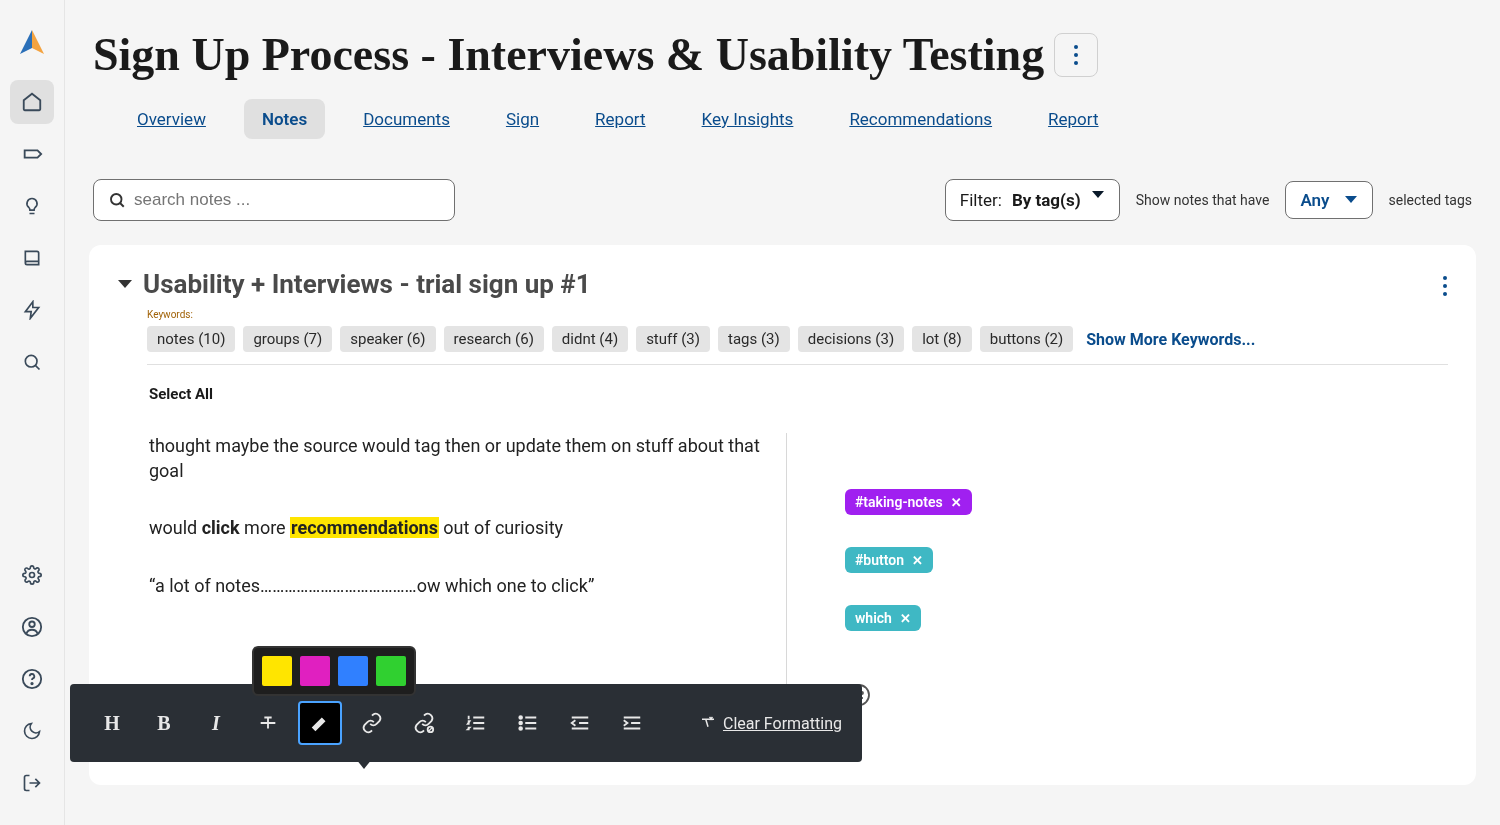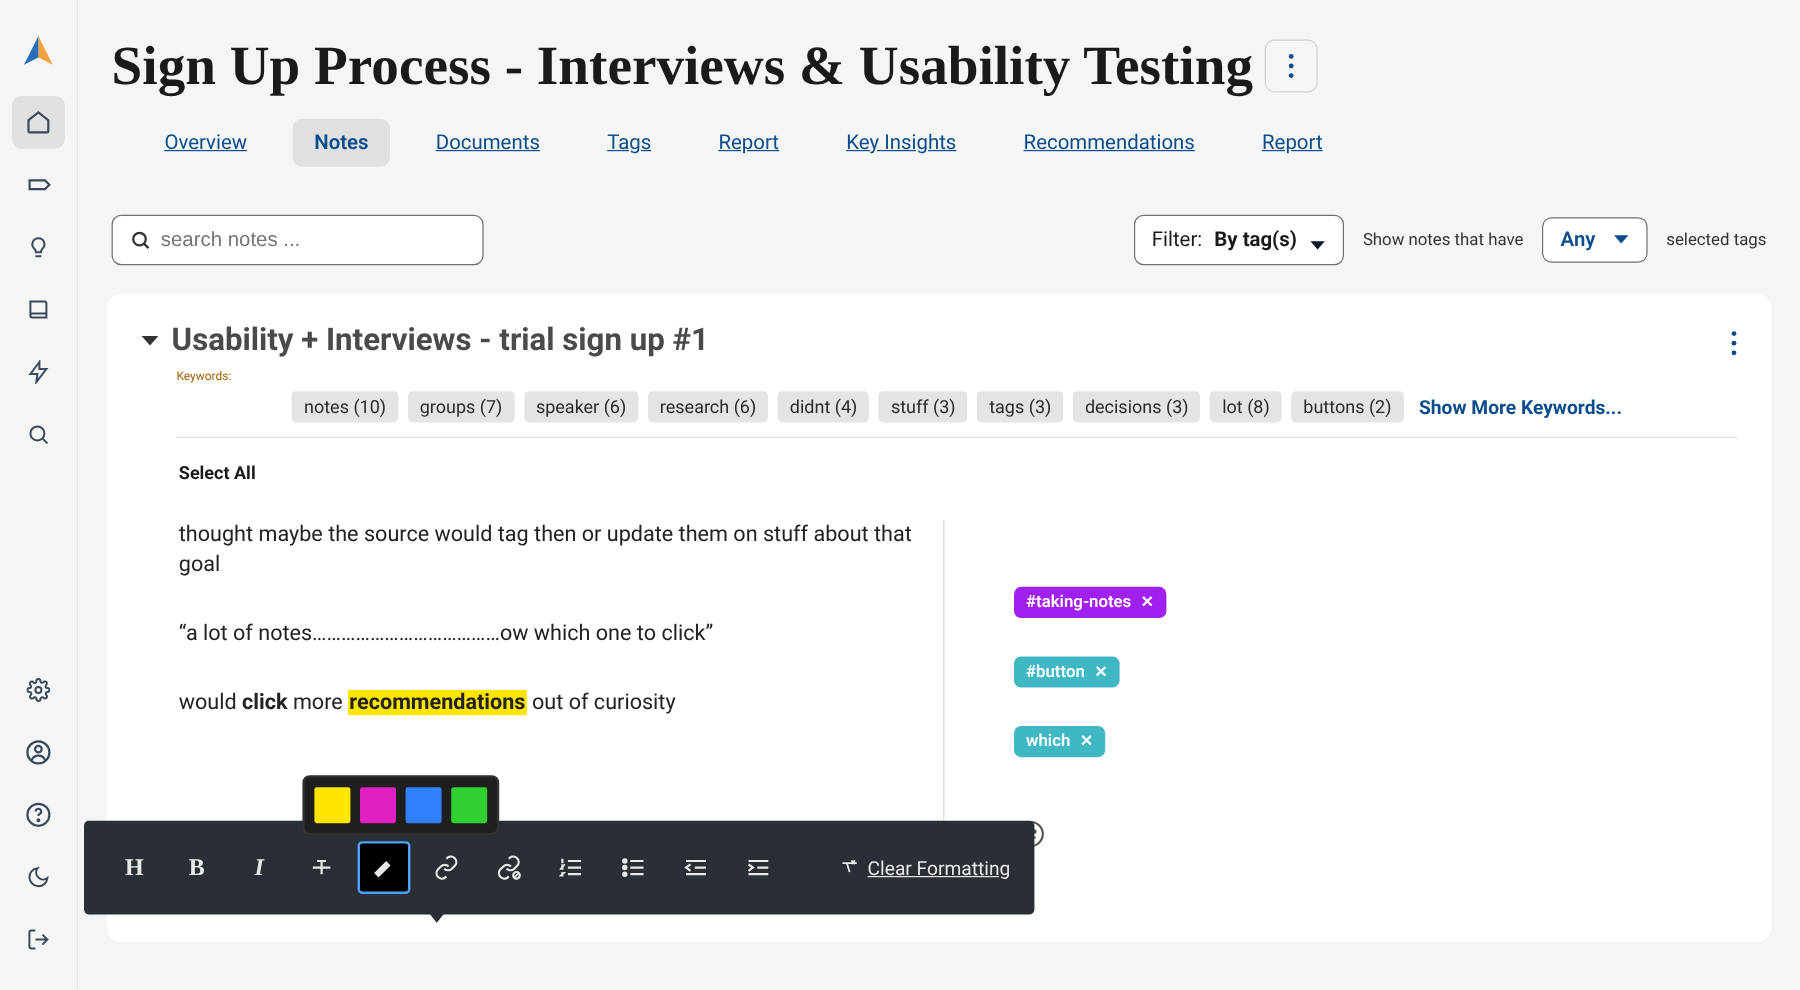--- a/index.html
+++ b/index.html
@@ -11,33 +11,33 @@
 .sidebar .icon-btn { width: 44px; height: 44px; display: flex; align-items: center; justify-content: center; border-radius: 8px; color: #3a4a5a; cursor: pointer; }
 .sidebar .icon-btn.active { background: #e0e0e0; }
 .main { margin-left: 65px; padding: 28px 28px 0 28px; height: 825px; overflow: hidden; }
 .title-row { display: flex; align-items: center; gap: 10px; margin-bottom: 18px; }
 .page-title { font-family: Georgia, "Times New Roman", serif; font-weight: 700; font-size: 46px; color: #1a1a1a; }
 .title-menu { width: 44px; height: 44px; border: 1px solid #d0d0d0; border-radius: 8px; display: flex; align-items: center; justify-content: center; cursor: pointer; color: #0a4c8c; }
 .tabs { display: flex; gap: 20px; align-items: center; margin-bottom: 40px; padding-left: 26px; }
 .tab { padding: 10px 18px; font-size: 17px; color: #0a4c8c; text-decoration: underline; cursor: pointer; border-radius: 8px; }
 .tab.active { background: #e0e0e0; font-weight: 600; text-decoration: none; }
 .filter-row { display: flex; align-items: center; gap: 16px; margin-bottom: 24px; }
-.search-box { display: flex; align-items: center; border: 1.5px solid #707070; border-radius: 8px; padding: 10px 14px; width: 310px; background: #fff; }
+.search-box { display: flex; align-items: center; border: 1.5px solid #707070; border-radius: 8px; padding: 10px 14px; width: 362px; background: #fff; }
 .search-box svg { margin-right: 8px; }
 .search-box input { border: none; outline: none; font-size: 17px; flex: 1; background: transparent; }
-.filter-dropdown { border: 1.5px solid #707070; border-radius: 8px; padding: 10px 14px; background: #fff; display: flex; align-items: flex-end; gap: 10px; cursor: pointer; font-size: 17px; }
+.filter-dropdown { border: 1.5px solid #707070; border-radius: 8px; padding: 10px 14px; background: #fff; display: flex; align-items: flex-start; gap: 10px; cursor: pointer; font-size: 17px; }
 .filter-dropdown .strong { font-weight: 700; }
 .filter-trail { font-size: 14px; color: #333; }
 .any-dropdown { border: 1.5px solid #707070; border-radius: 8px; padding: 8px 14px; background: #fff; display: flex; align-items: center; gap: 14px; cursor: pointer; font-size: 17px; color: #0a4c8c; font-weight: 600; }
 .spacer { flex: 1; }
 .card { background: #fff; border-radius: 12px; padding: 24px 28px; margin: 0 -4px; height: 540px; position: relative; }
 .card-header { display: flex; align-items: center; gap: 10px; }
 .card-title { font-size: 26px; font-weight: 700; color: #4a4a4a; }
 .keywords-label { font-size: 10px; color: #a16207; margin: 10px 0 6px 30px; }
-.keywords-row { display: flex; flex-wrap: wrap; gap: 8px; align-items: center; margin-left: 30px; padding-bottom: 12px; border-bottom: 1px solid #e0e0e0; justify-content: center; }
+.keywords-row { display: flex; flex-wrap: wrap; gap: 8px; align-items: center; margin-left: 30px; padding-bottom: 12px; border-bottom: 1px solid #e0e0e0; }
 .keyword-chip { background: #e4e4e4; color: #2a2a2a; font-size: 15px; padding: 4px 10px; border-radius: 4px; cursor: pointer; }
 .show-more { color: #0a4c8c; font-weight: 700; font-size: 16px; cursor: pointer; margin-left: 5px; }
 .select-all { font-weight: 700; font-size: 15px; margin: 20px 0 30px 32px; cursor: pointer; }
 .content-row { display: flex; }
 .notes-col { width: 670px; border-right: 1px solid #d8d8d8; padding-right: 16px; padding-left: 32px; }
 .note-line { font-size: 18px; color: #222; margin-bottom: 32px; line-height: 1.4; position: relative; }
 .note-line .b { font-weight: 700; }
 .hl-yellow { background: #ffe500; padding: 0 1px; }
 .hl-blue { background: #a9cfff; padding: 0 1px; }
 .checkbox-line { display: flex; align-items: center; gap: 12px; margin-bottom: 30px; }
@@ -150,21 +150,21 @@
           <circle cx="3" cy="11" r="2" fill="#0a4c8c"></circle>
           <circle cx="3" cy="19" r="2" fill="#0a4c8c"></circle>
         </svg>
     </div>
   </div>
 
   <div class="tabs">
     <div class="tab">Overview</div>
     <div class="tab active">Notes</div>
     <div class="tab">Documents</div>
-    <div class="tab">Tags</div>
+    <div class="tab">Sign</div>
     <div class="tab">Report</div>
     <div class="tab">Key Insights</div>
     <div class="tab">Recommendations</div>
     <div class="tab">Report</div>
   </div>
 
   <div class="filter-row">
     <div class="search-box">
       <svg width="18" height="18" viewBox="0 0 24 24" fill="none" stroke="#333" stroke-width="2.5">
           <circle cx="11" cy="11" r="7"></circle>
@@ -216,24 +216,24 @@
       <span class="keyword-chip">decisions (3)</span>
       <span class="keyword-chip">lot (8)</span>
       <span class="keyword-chip">buttons (2)</span>
       <span class="show-more">Show More Keywords...</span>
     </div>
     <div class="select-all">Select All</div>
 
     <div class="content-row">
       <div class="notes-col">
         <div class="note-line">thought maybe the source would tag then or update them on stuff about that goal</div>
-        <div class="note-line">“a lot of notes…………………………………ow which one to click”</div>
         <div class="note-line">
           <span>would </span><span class="b">click</span><span> more </span><span class="b hl-yellow">recommendations</span><span> out of curiosity</span>
         </div>
+        <div class="note-line">“a lot of notes…………………………………ow which one to click”</div>
         <div style="height:58px"></div>
         <div class="checkbox-line">
           <div class="checkbox"></div>
           <span style="font-size:18px">
             <span>“I think you’d be able to </span><span class="hl-blue">add notes</span><span> in the system”</span>
           </span>
         </div>
       </div>
       <div class="tags-col">
         <div style="height:56px"></div>

